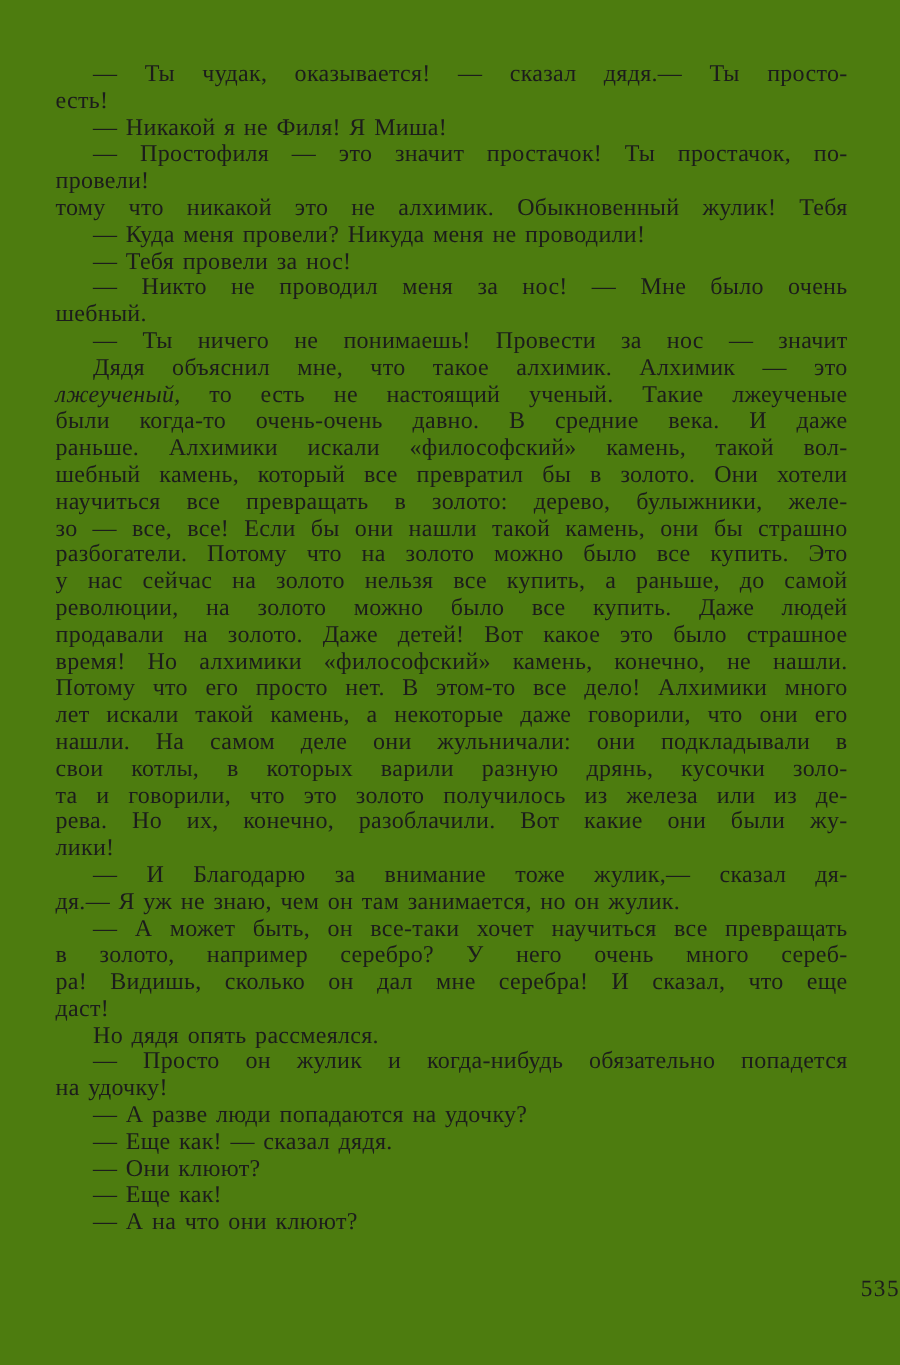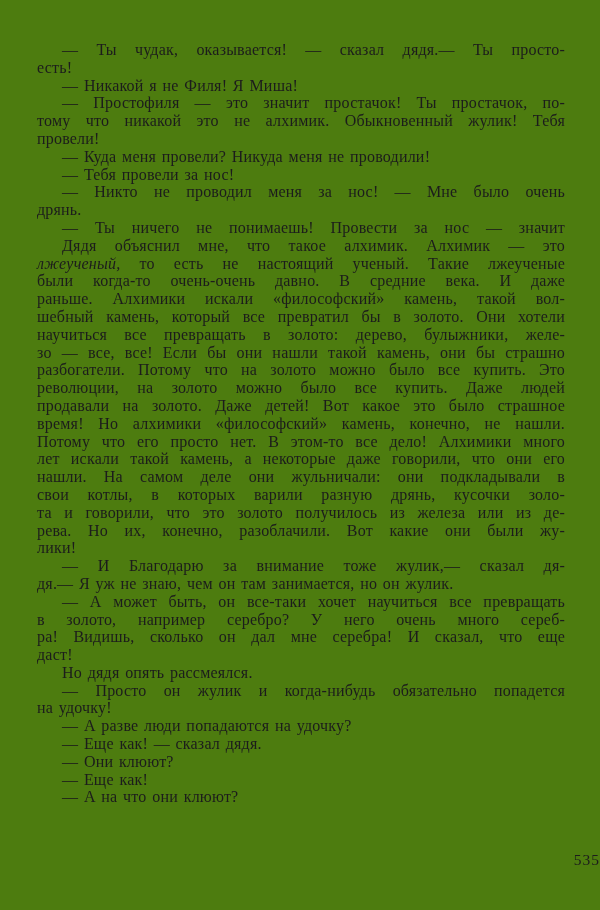--- a/index.html
+++ b/index.html
@@ -54,35 +54,36 @@
 </style>
 </head>
 <body>
 
 <div class="page">
   <div class="text-block" id="text-block">
       <div class="ln ind">— Ты чудак, оказывается! — сказал дядя.— Ты просто-</div>
       <div class="ln end">есть!</div>
       <div class="ln ind end">— Никакой я не Филя! Я Миша!</div>
       <div class="ln ind">— Простофиля — это значит простачок! Ты простачок, по-</div>
+      <div class="ln end">провели!</div>
       <div class="ln">тому что никакой это не алхимик. Обыкновенный жулик! Тебя</div>
-      <div class="ln end">провели!</div>
       <div class="ln ind end">— Куда меня провели? Никуда меня не проводили!</div>
       <div class="ln ind end">— Тебя провели за нос!</div>
       <div class="ln ind">— Никто не проводил меня за нос! — Мне было очень</div>
-      <div class="ln end">дрянь.</div>
+      <div class="ln end">шебный.</div>
       <div class="ln ind">— Ты ничего не понимаешь! Провести за нос — значит</div>
       <div class="ln ind">Дядя объяснил мне, что такое алхимик. Алхимик — это</div>
       <div class="ln"><span class="it">лжеученый,</span><span> то есть не настоящий ученый. Такие лжеученые</span></div>
       <div class="ln">были когда-то очень-очень давно. В средние века. И даже</div>
       <div class="ln">раньше. Алхимики искали «философский» камень, такой вол-</div>
       <div class="ln">шебный камень, который все превратил бы в золото. Они хотели</div>
       <div class="ln">научиться все превращать в золото: дерево, булыжники, желе-</div>
       <div class="ln">зо — все, все! Если бы они нашли такой камень, они бы страшно</div>
       <div class="ln">разбогатели. Потому что на золото можно было все купить. Это</div>
+      <div class="ln">у нас сейчас на золото нельзя все купить, а раньше, до самой</div>
       <div class="ln">революции, на золото можно было все купить. Даже людей</div>
       <div class="ln">продавали на золото. Даже детей! Вот какое это было страшное</div>
       <div class="ln">время! Но алхимики «философский» камень, конечно, не нашли.</div>
       <div class="ln">Потому что его просто нет. В этом-то все дело! Алхимики много</div>
       <div class="ln">лет искали такой камень, а некоторые даже говорили, что они его</div>
       <div class="ln">нашли. На самом деле они жульничали: они подкладывали в</div>
       <div class="ln">свои котлы, в которых варили разную дрянь, кусочки золо-</div>
       <div class="ln">та и говорили, что это золото получилось из железа или из де-</div>
       <div class="ln">рева. Но их, конечно, разоблачили. Вот какие они были жу-</div>
       <div class="ln end">лики!</div>

